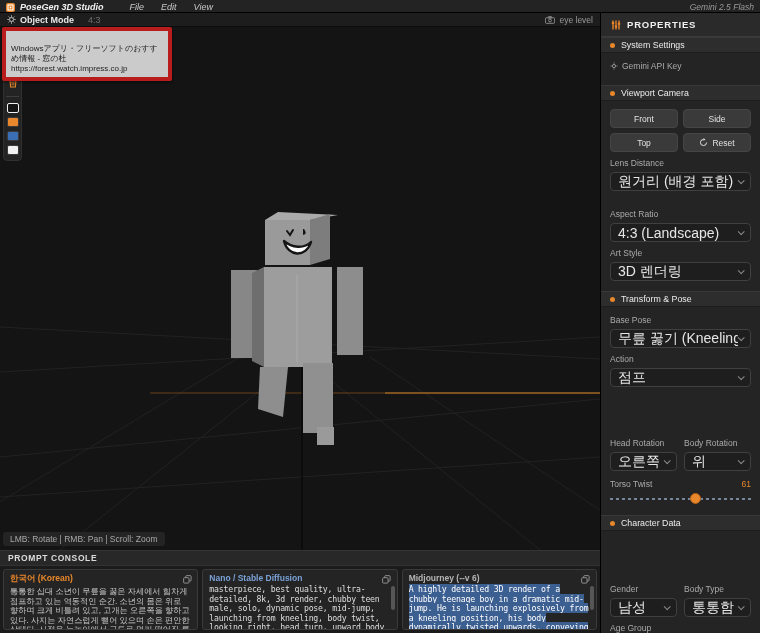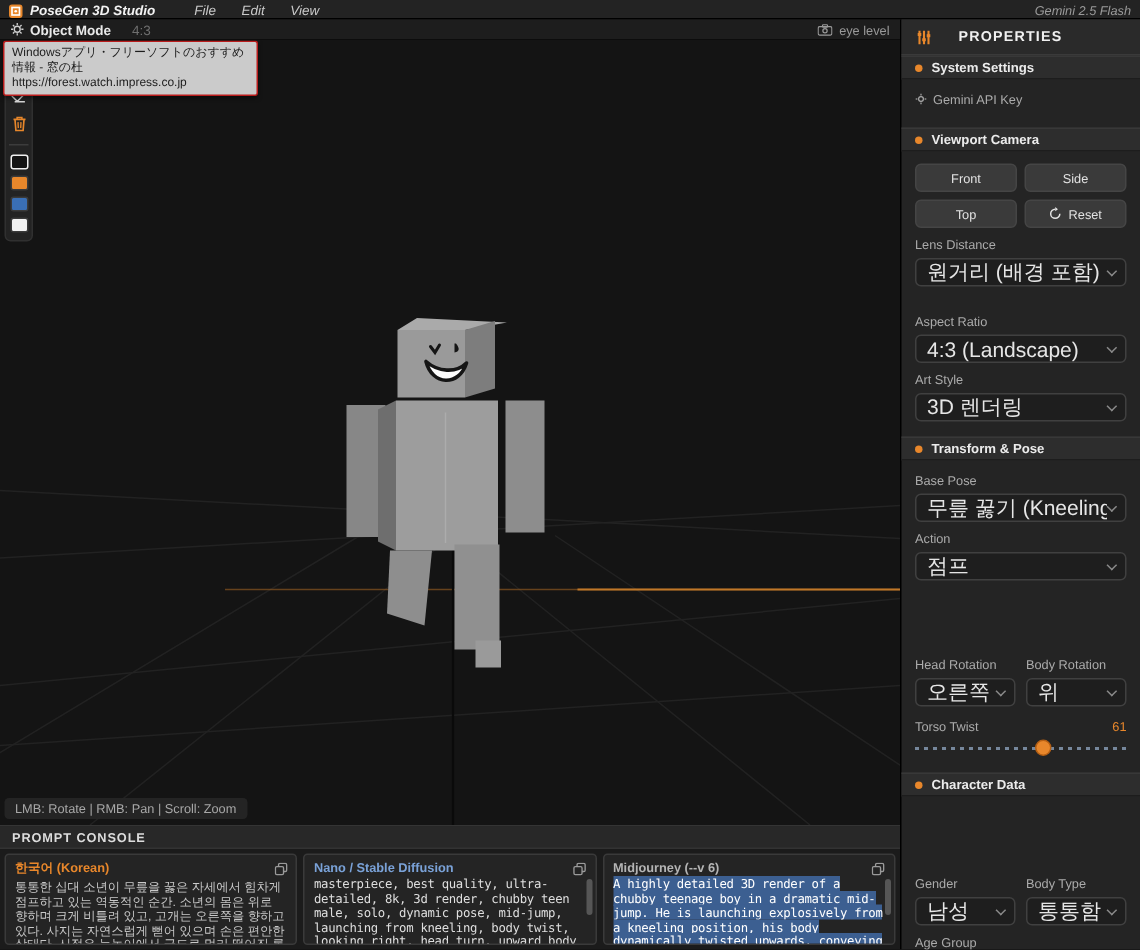--- a/index.html
+++ b/index.html
@@ -23,22 +23,22 @@
   .vp-header { height:14px; flex:0 0 14px; background:#1d1d1d; display:flex; align-items:center; padding:0 7px; border-bottom:1px solid #0c0c0c; }
   .vp-header .gear { margin-right:4px; display:flex; }
   .mode-label { font-size:9px; font-weight:bold; color:#e8e8e8; }
   .aspect-ind { font-size:9px; color:#6f6f6f; margin-left:14px; }
   .eye-level { margin-left:auto; display:flex; align-items:center; gap:4px; font-size:8.5px; color:#9a9a9a; }
 
   
   .viewport { position:relative; flex:1; background:#141414; overflow:hidden; }
   .viewport svg.scene { position:absolute; left:0; top:0; }
 
-  .tooltip { position:absolute; left:2px; top:0px; z-index:30; background:#cbcbcb; border:1px solid #b91c1c; border-radius:2px;
-    padding:2px 5px 3px; font-size:8px; line-height:10px; color:#1d1d1d; max-width:170px; box-shadow:0 1px 3px rgba(0,0,0,.5); }
+  .tooltip { position:absolute; left:2px; top:0px; z-index:30; background:#cbcbcb; border:4px solid #b91c1c; border-radius:2px;
+    padding:13px 5px 3px; font-size:8px; line-height:10px; color:#1d1d1d; max-width:170px; box-shadow:0 1px 3px rgba(0,0,0,.5); }
 
   .draw-toolbar { position:absolute; left:3px; top:6px; z-index:10; width:19px; background:#232323; border:1px solid #303030;
     border-radius:4px; display:flex; flex-direction:column; align-items:center; padding:3px 0 5px; gap:4px; }
   .tool-btn { width:16px; height:15px; border-radius:3px; display:flex; align-items:center; justify-content:center; cursor:pointer; }
   .tool-btn.pen { background:var(--api-blue); }
   .tool-divider { width:13px; height:1px; background:#3c3c3c; margin:2px 0; }
   .swatch { width:12px; height:10px; border-radius:2px; border:1px solid #3a3a3a; cursor:pointer; }
   .swatch.selected { border:1px solid #f0f0f0; }
 
   .hint-bar { position:absolute; left:3px; bottom:4px; background:rgba(38,38,38,.92); border-radius:3px; padding:2px 7px;
@@ -55,26 +55,26 @@
   .panel-label.sd { color:var(--label-blue); }
   .panel-label.mj { color:#b5b5b5; }
   .prompt-text { font-size:8.2px; line-height:9.6px; color:#c9c9c9; }
   .prompt-text.mono { font-family:"DejaVu Sans Mono","Liberation Mono",monospace; color:#dedede; letter-spacing:-0.2px; }
   .prompt-text .sel { background:var(--sel-blue); color:#fff; }
   .copy-btn { position:absolute; top:3px; right:4px; width:12px; height:12px; display:flex; align-items:center; justify-content:center; cursor:pointer; }
   .vscroll { position:absolute; right:2px; top:16px; width:4px; height:24px; background:#565656; border-radius:2px; }
 
   
   .props { width:160px; flex:0 0 160px; background:#242424; border-left:1px solid #000; display:flex; flex-direction:column; min-height:0; }
-  .props-header { height:24px; flex:0 0 24px; background:#2a2a2a; border-bottom:1px solid #3a3a3a; display:flex; align-items:center; gap:18px; padding:0 10px; }
+  .props-header { height:24px; flex:0 0 24px; background:#2a2a2a; border-bottom:1px solid #3a3a3a; display:flex; align-items:center; gap:6px; padding:0 10px; }
   .props-title { font-size:9.5px; font-weight:bold; letter-spacing:.8px; color:#f0f0f0; }
   .sec-header { height:16px; flex:0 0 16px; background:#2d2d2d; border-top:1px solid #383838; border-bottom:1px solid #1d1d1d;
     display:flex; align-items:center; gap:6px; padding:0 9px; }
   .sec-dot { width:5px; height:5px; border-radius:50%; background:var(--accent); }
-  .sec-title { font-size:8.8px; font-weight:bold; color:#ececec; }
+  .sec-title { font-size:8.8px; font-weight:normal; color:#ececec; }
   .sec-body { padding:2px 9px 10px; }
   .field-label { font-size:8.5px; color:#ababab; margin:6px 0 4px; display:flex; align-items:center; gap:4px; }
   .select { height:19px; background:#1e1e1e; border:1px solid #404040; border-radius:4px; display:flex; align-items:center;
     padding:0 7px; cursor:pointer; }
   .select .val { flex:1; font-size:14px; color:#e6e6e6; white-space:nowrap; overflow:hidden; }
   .chev { width:5px; height:5px; border-right:1px solid #8a8a8a; border-bottom:1px solid #8a8a8a; transform:rotate(45deg) translateY(-1px); flex:0 0 auto; }
   .two-col { display:flex; gap:7px;margin-top:45px; }
   .two-col > div { flex:1; min-width:0; }
   .api-row { display:flex; gap:5px; }
   .api-input { flex:1; height:20px; background:#1c1c1c; border:1px solid #404040; border-radius:4px; padding:0 7px;

